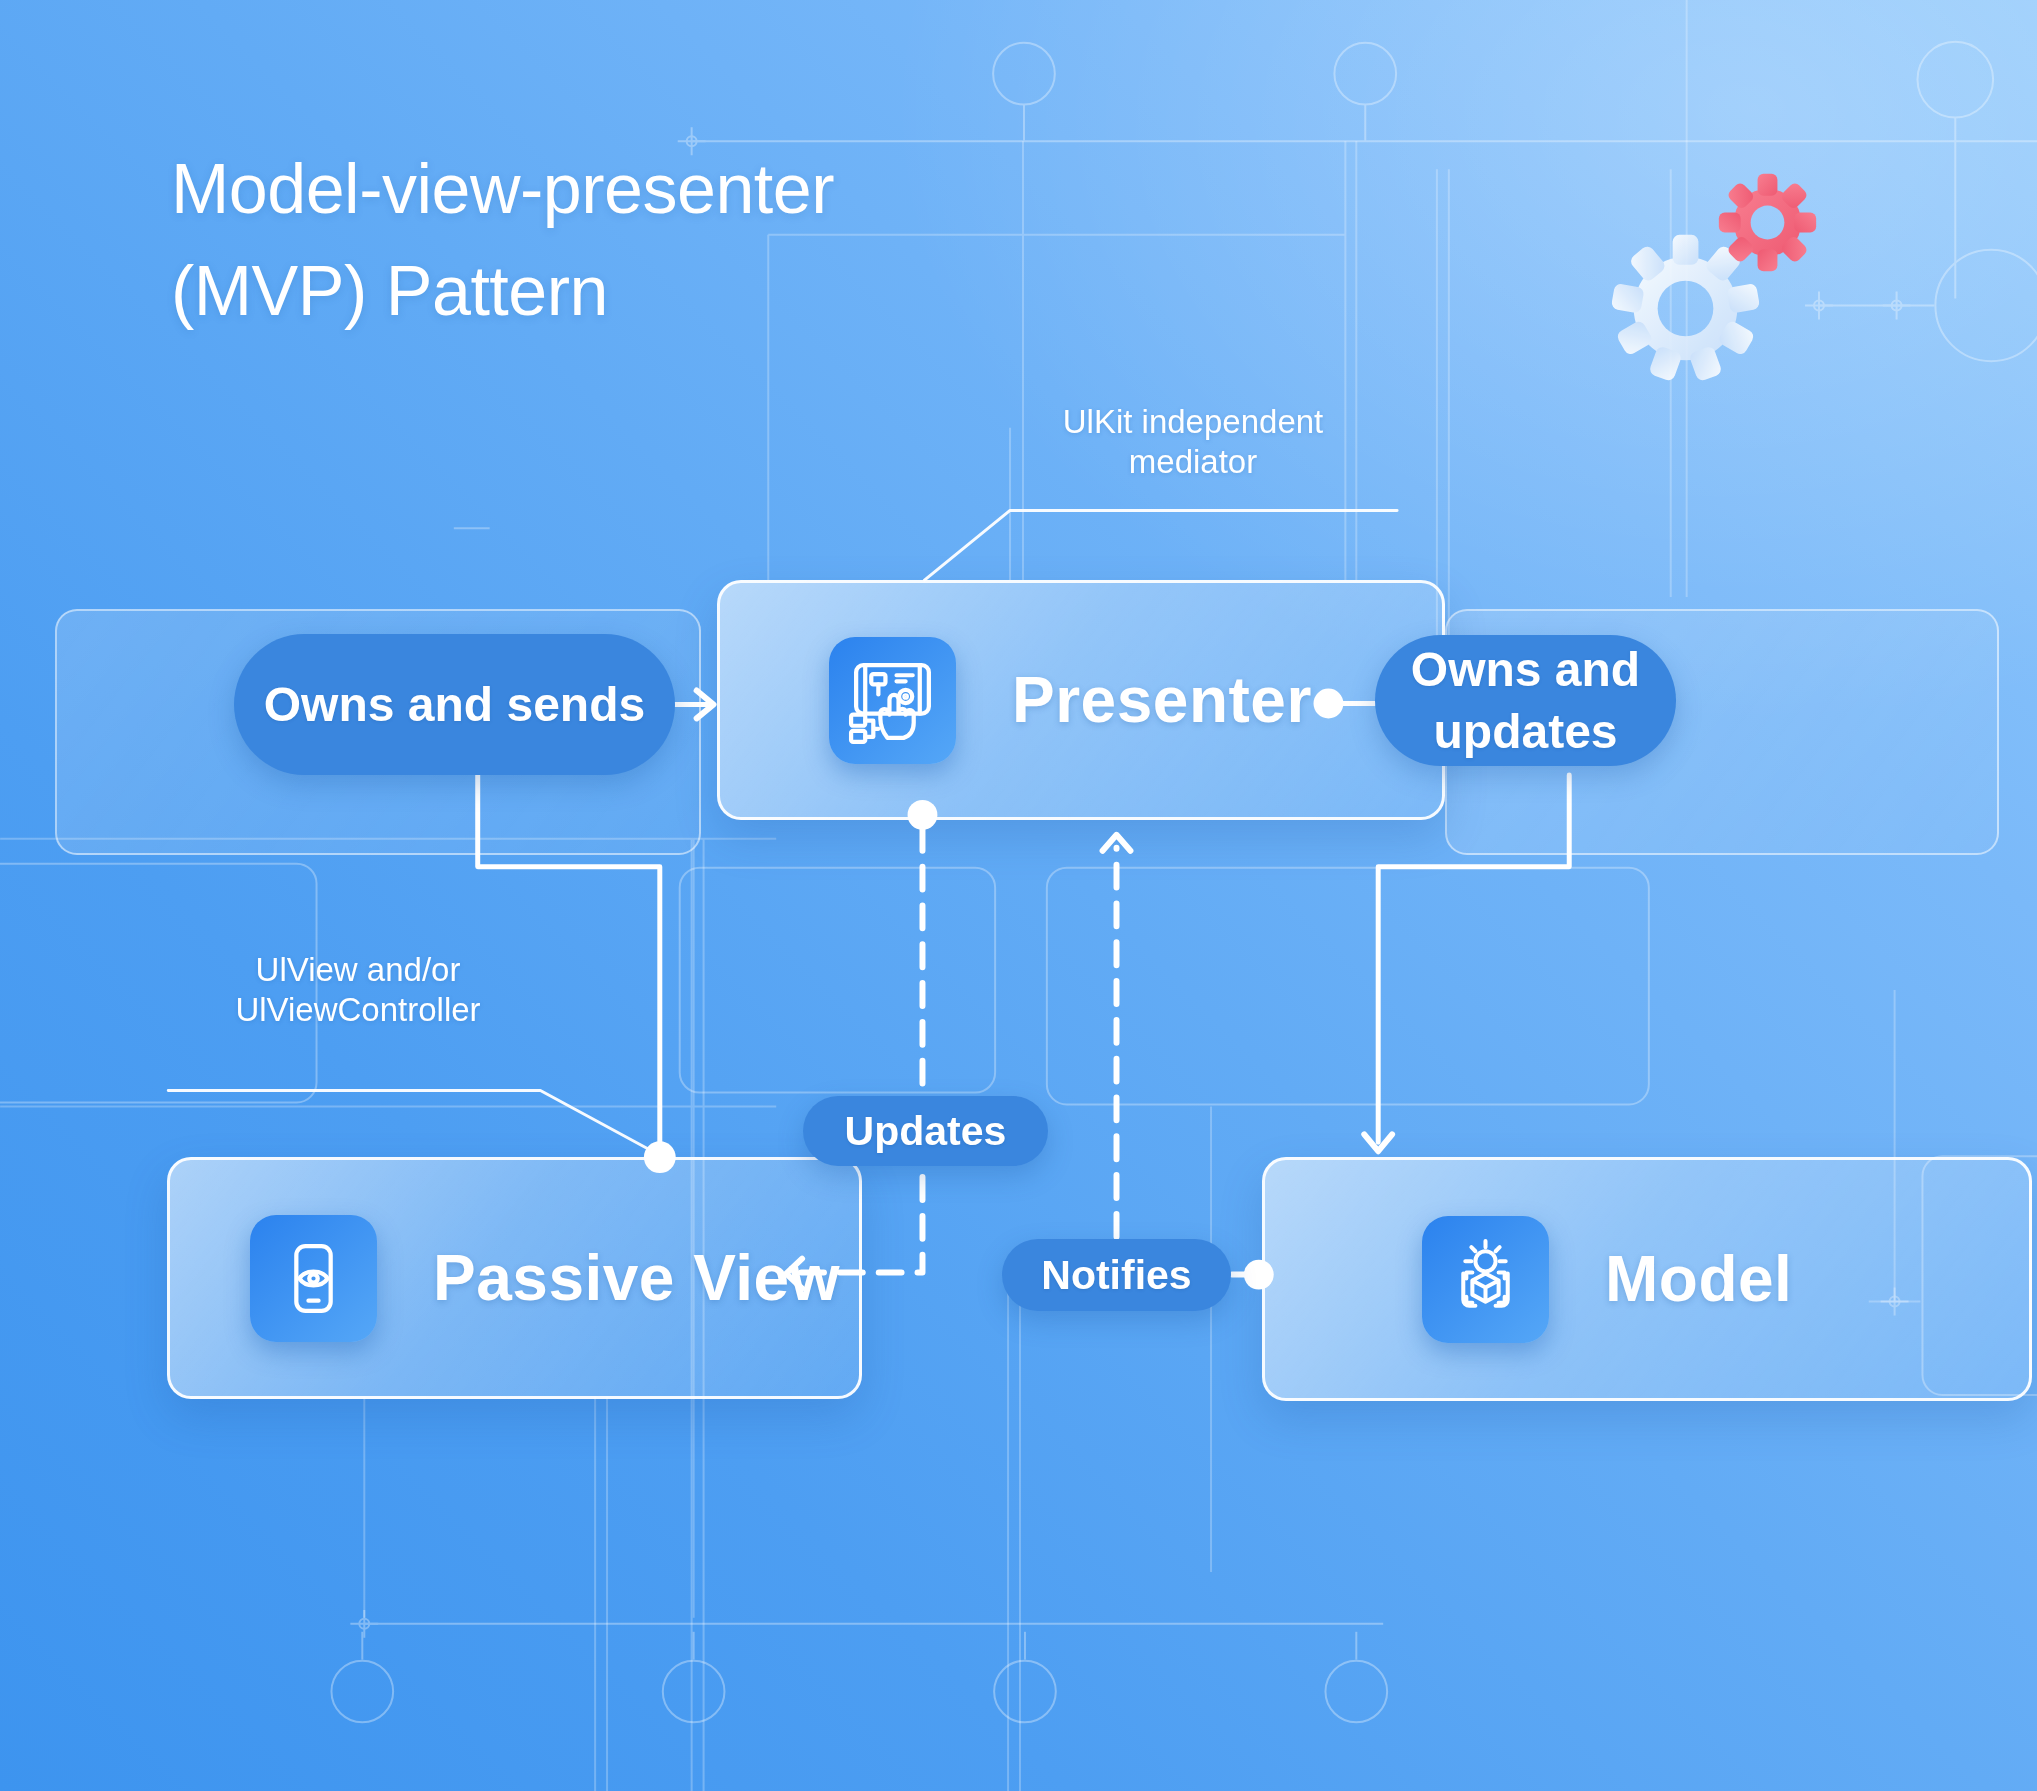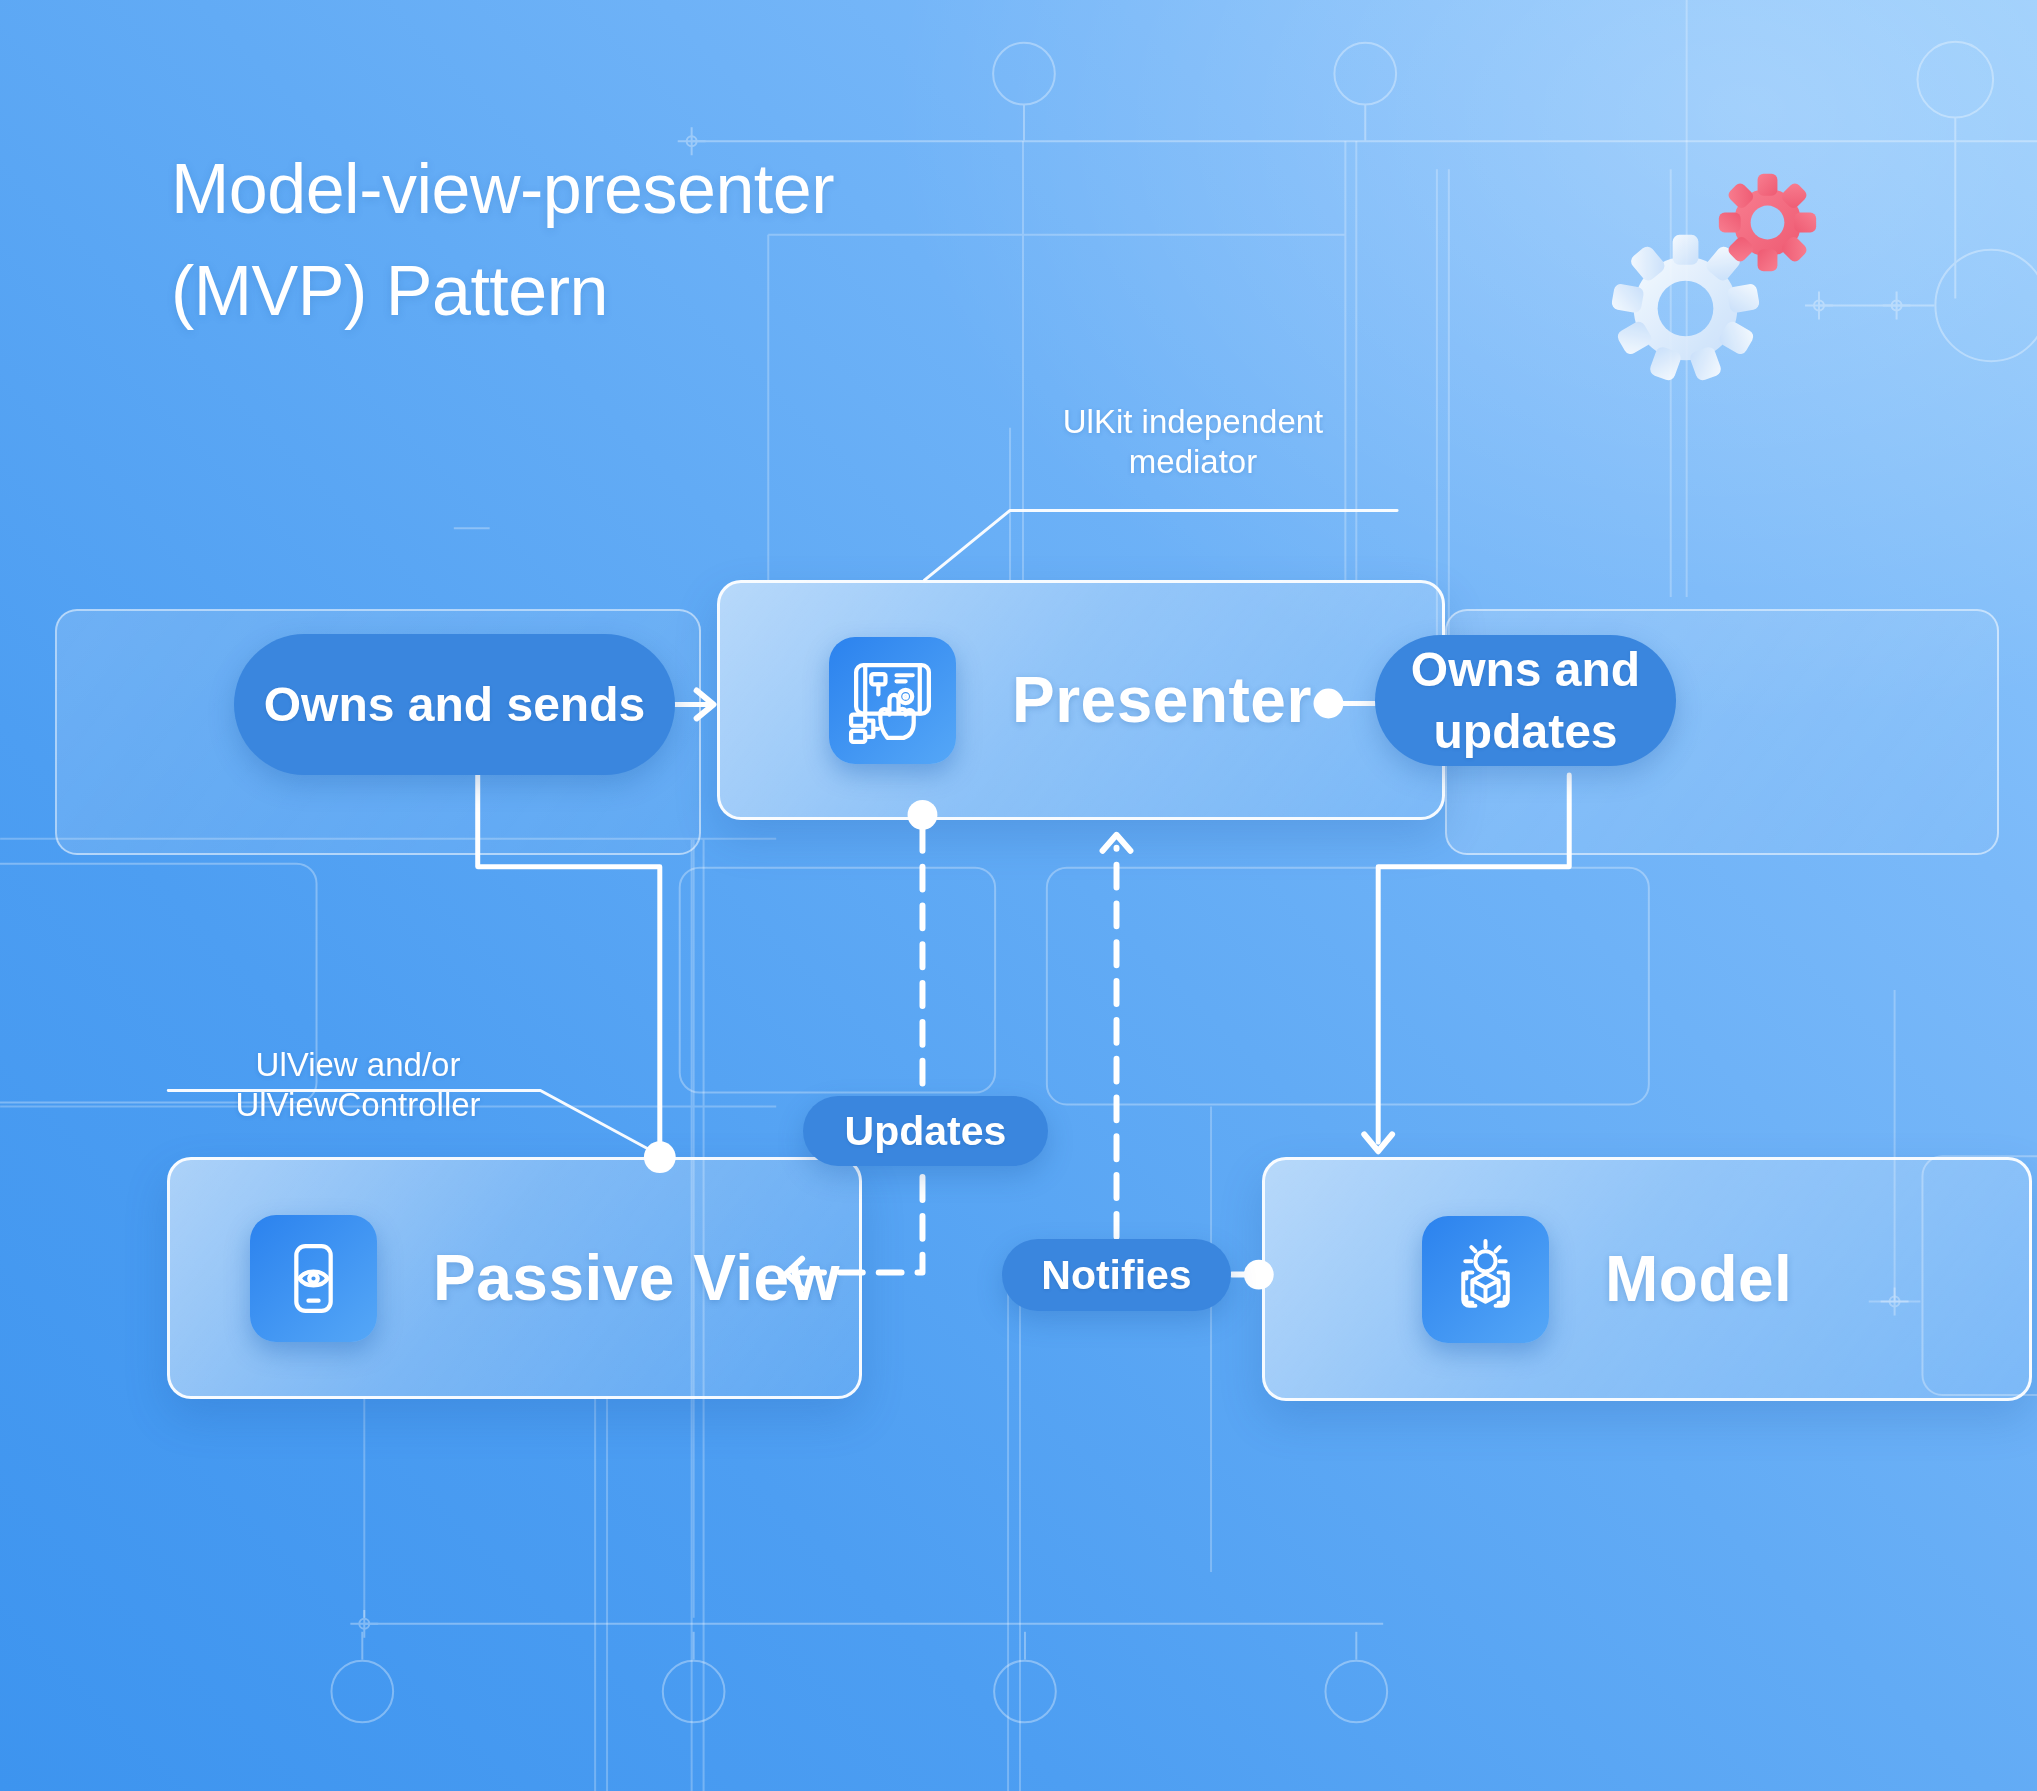--- a/index.html
+++ b/index.html
@@ -204,21 +204,21 @@
     <span>Updates</span>
   </div>
   <div class="pill pill-sm" style="left:1002px;top:1239px;width:229px;height:72px;">
     <span>Notifies</span>
   </div>
 
   <div class="annotation" style="left:969px;top:402px;width:448px;">
     <div>UlKit independent</div>
     <div>mediator</div>
   </div>
-  <div class="annotation" style="left:149px;top:1045px;width:418px;">
+  <div class="annotation" style="left:149px;top:950px;width:418px;">
     <div>UlView and/or</div>
     <div>UlViewController</div>
   </div>
 
   <div class="title">
     <div>Model-view-presenter</div>
     <div>(MVP) Pattern</div>
   </div>
 
   <svg class="gear" style="left:1586px;top:209px;width:199px;height:199px;" viewBox="0 0 200 200">

